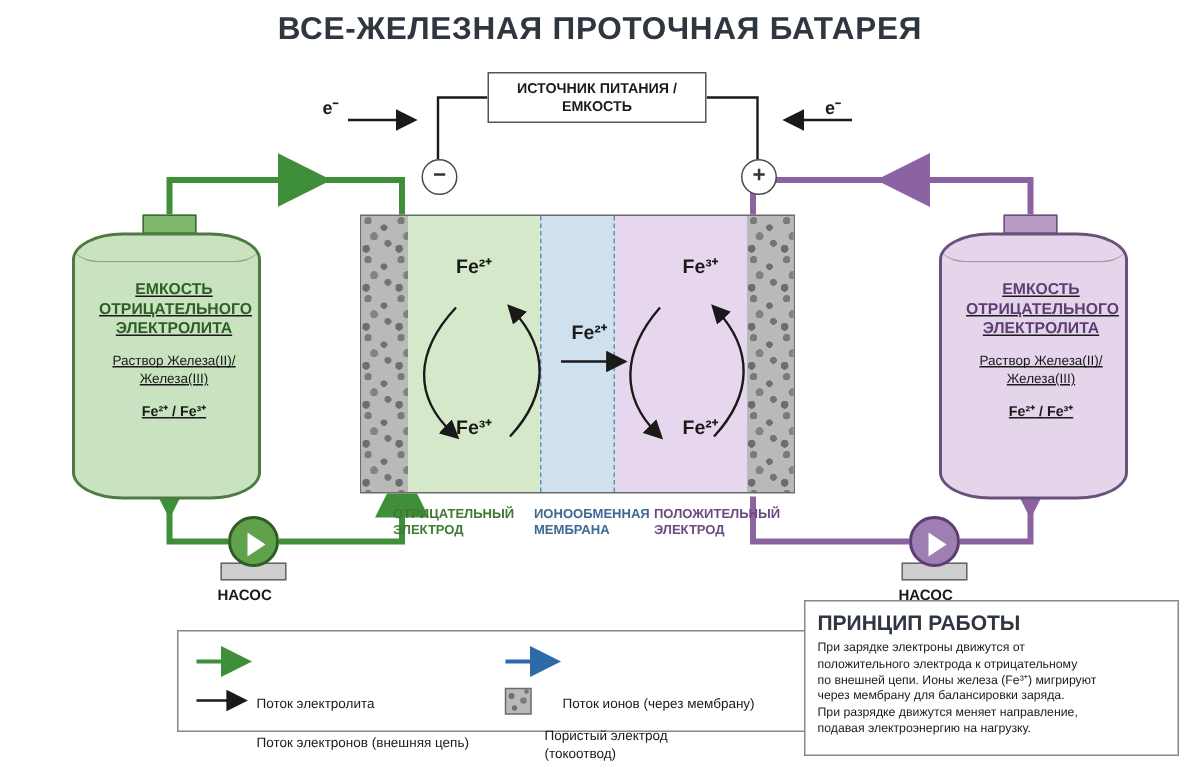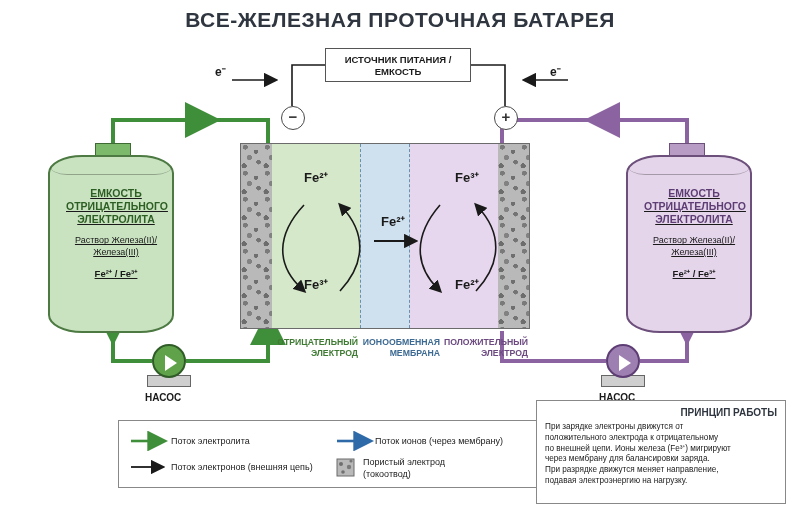--- a/index.html
+++ b/index.html
@@ -123,41 +123,41 @@
   .pump-tri{
     position:absolute;left:11px;top:9px;width:0;height:0;
     border-left:12px solid #fff;border-top:8px solid transparent;border-bottom:8px solid transparent;
   }
   .pump-label{position:absolute;font-size:10px;font-weight:bold;}
   #pump-label-left{left:145px;top:392px;}
   #pump-label-right{left:599px;top:392px;}
 
   
   .cap{
-    position:absolute;text-align:right;font-size:8.7px;font-weight:bold;line-height:1.3;
+    position:absolute;text-align:left;font-size:8.7px;font-weight:bold;line-height:1.3;
   }
   #cap-neg{left:262px;top:337px;width:96px;color:#3f7a33;}
   #cap-mem{left:356px;top:337px;width:84px;color:#3d6a92;}
   #cap-pos{left:436px;top:337px;width:92px;color:#6c4a80;}
 
   
   #legend{
     left:118px;top:420px;width:420px;height:68px;
     border:1.5px solid #888;background:#fff;box-sizing:border-box;
   }
-  .leg-item{position:absolute;font-size:9px;line-height:1.2;}
+  .leg-item{position:absolute;font-size:9px;line-height:1.2;margin-top:28px;}
 
   
   #principle{
     left:536px;top:400px;width:250px;height:104px;
     border:1.5px solid #888;background:#fff;box-sizing:border-box;
     padding:6px 8px;
   }
   #principle h4{
-    margin:0 0 4px 0;text-align:right;font-size:10px;font-weight:bold;color:#2f3640;
+    margin:0 0 4px 0;text-align:left;font-size:14px;font-weight:bold;color:#2f3640;
   }
   #principle p{margin:0;font-size:8.2px;line-height:1.32;text-align:left;}
 </style>
 </head>
 <body>
 
 <div class="stage">
 
   <svg class="abs" id="pipes" style="left:0;top:0;width:800px;height:520px;">
     <defs>

